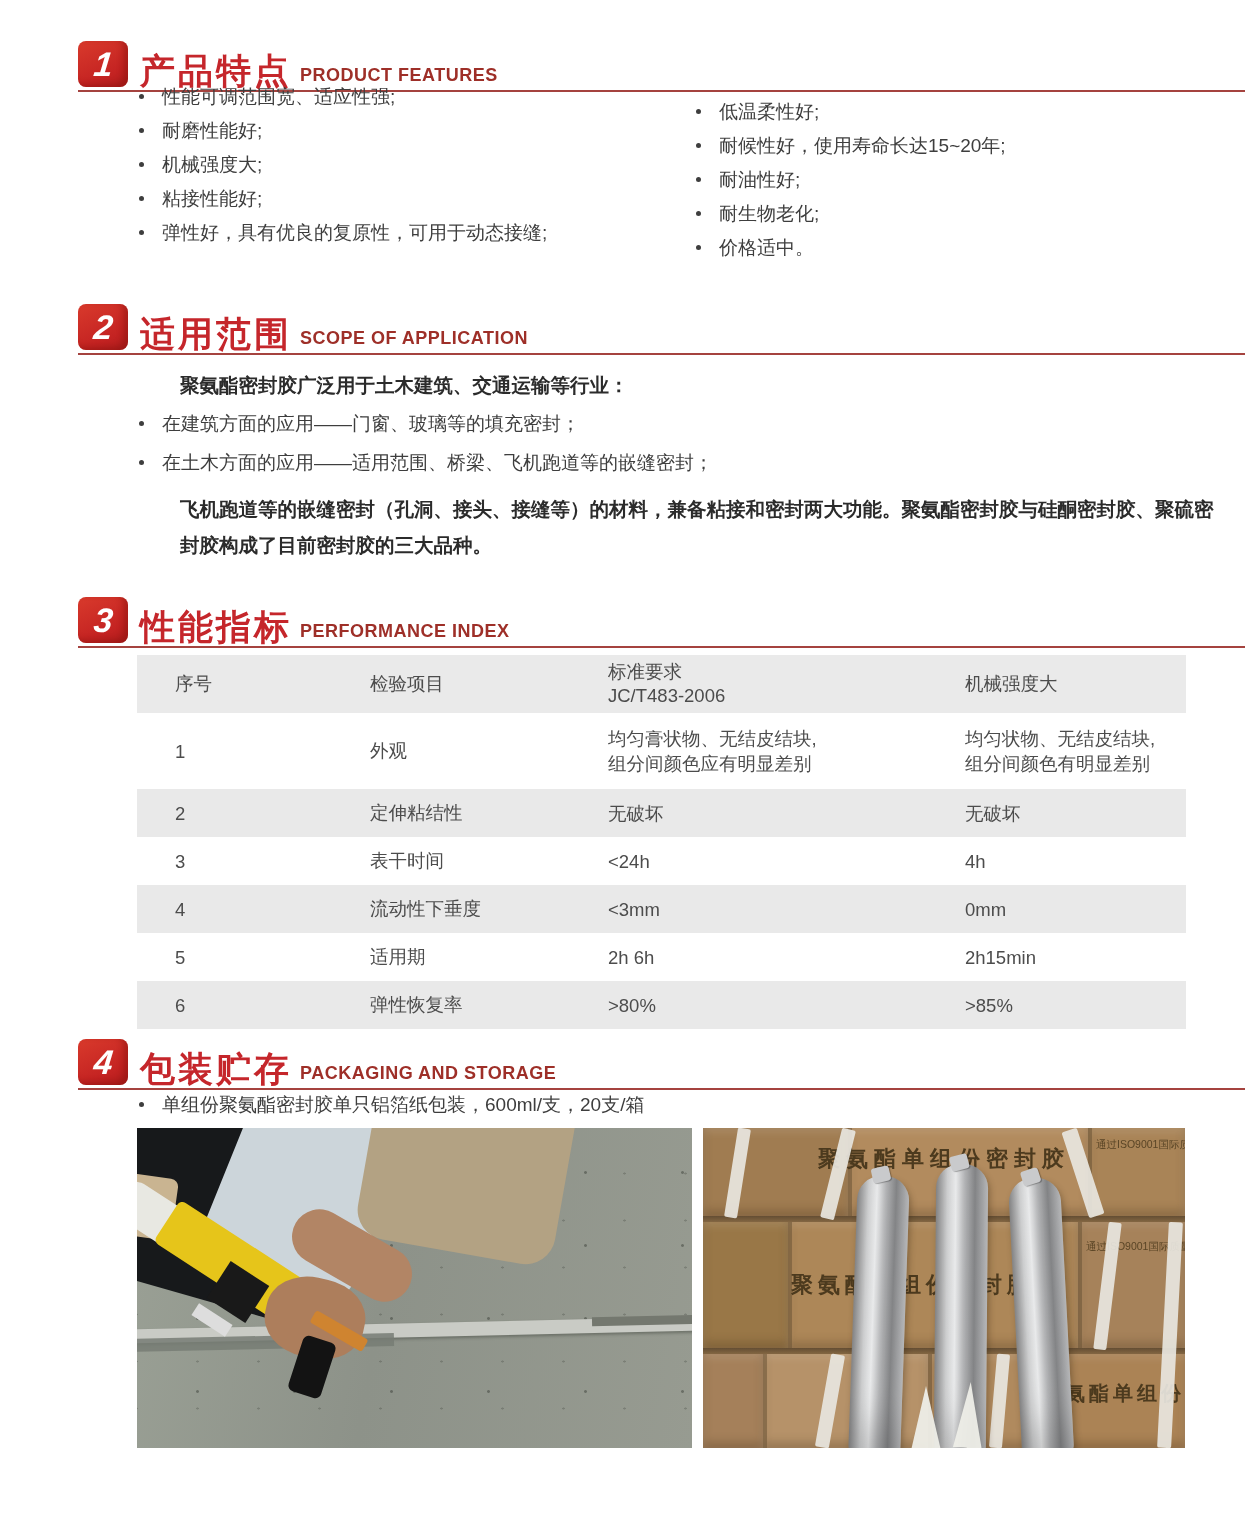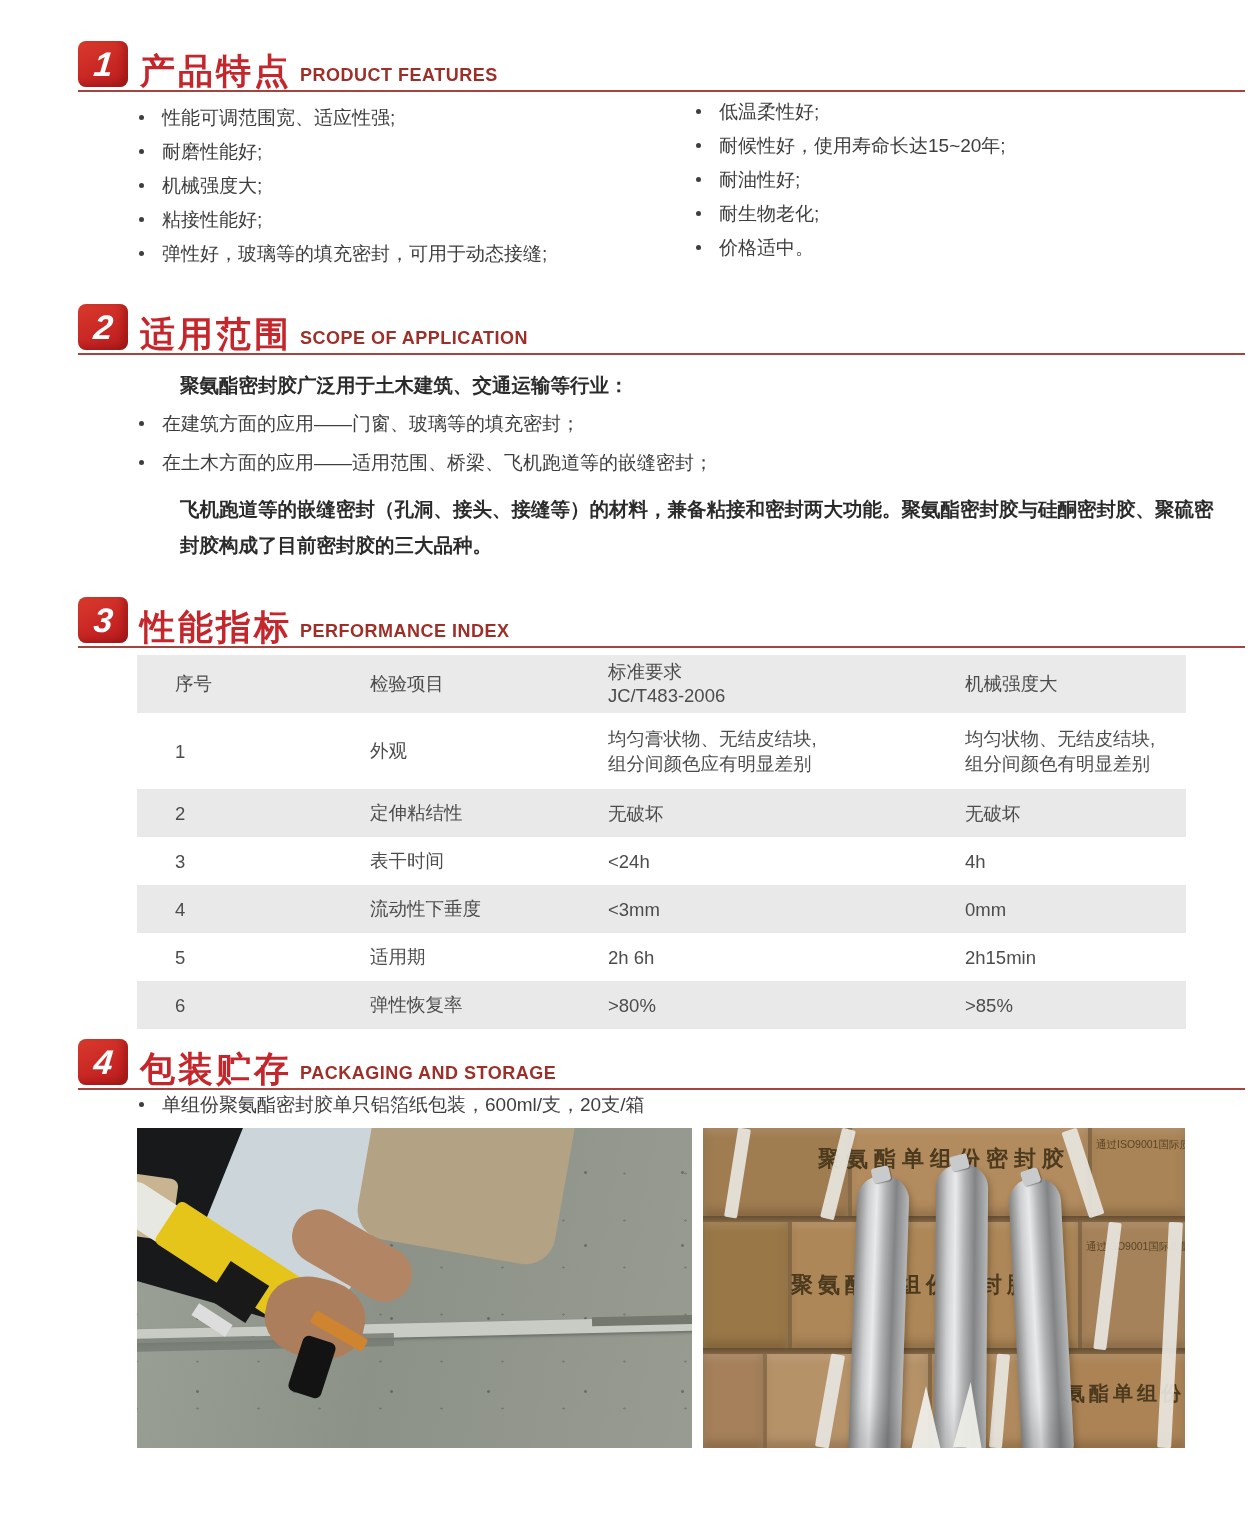--- a/index.html
+++ b/index.html
@@ -38,21 +38,21 @@
   
   ul.blist{list-style:none;margin:0;padding:0;}
   ul.blist li{
     display:flex;align-items:flex-start;
     font-size:19px;color:#3e3e3e;margin-bottom:13px;line-height:21px;
   }
   .dot{
     flex:none;width:5px;height:5px;border-radius:50%;
     background:#3e3e3e;margin:8px 18px 0 2px;
   }
-  .features-left{position:absolute;top:107px;left:137px;width:545px;}
+  .features-left{position:absolute;top:86px;left:137px;width:545px;}
   .features-right{position:absolute;top:101px;left:694px;width:545px;}
   
   .scope{position:absolute;top:372px;left:137px;width:1060px;}
   .scope-intro{
     margin:0 0 14px 43px;font-size:19.5px;font-weight:bold;color:#2b2b2b;
   }
   .scope ul.blist li{margin-bottom:17px;line-height:22px;}
   .scope-note{
     margin:2px 0 0 43px;font-size:19.5px;font-weight:bold;color:#2b2b2b;
     line-height:36px;width:1045px;
@@ -166,21 +166,21 @@
     <li>
         <span class="dot"></span>
         <span>机械强度大;</span>
       </li>
     <li>
         <span class="dot"></span>
         <span>粘接性能好;</span>
       </li>
     <li>
         <span class="dot"></span>
-        <span>弹性好，玻璃等的填充密封，可用于动态接缝;</span>
+        <span>弹性好，具有优良的复原性，可用于动态接缝;</span>
       </li>
   </ul>
   <ul class="blist features-right">
     <li>
         <span class="dot"></span>
         <span>低温柔性好;</span>
       </li>
     <li>
         <span class="dot"></span>
         <span>耐候性好，使用寿命长达15~20年;</span>

